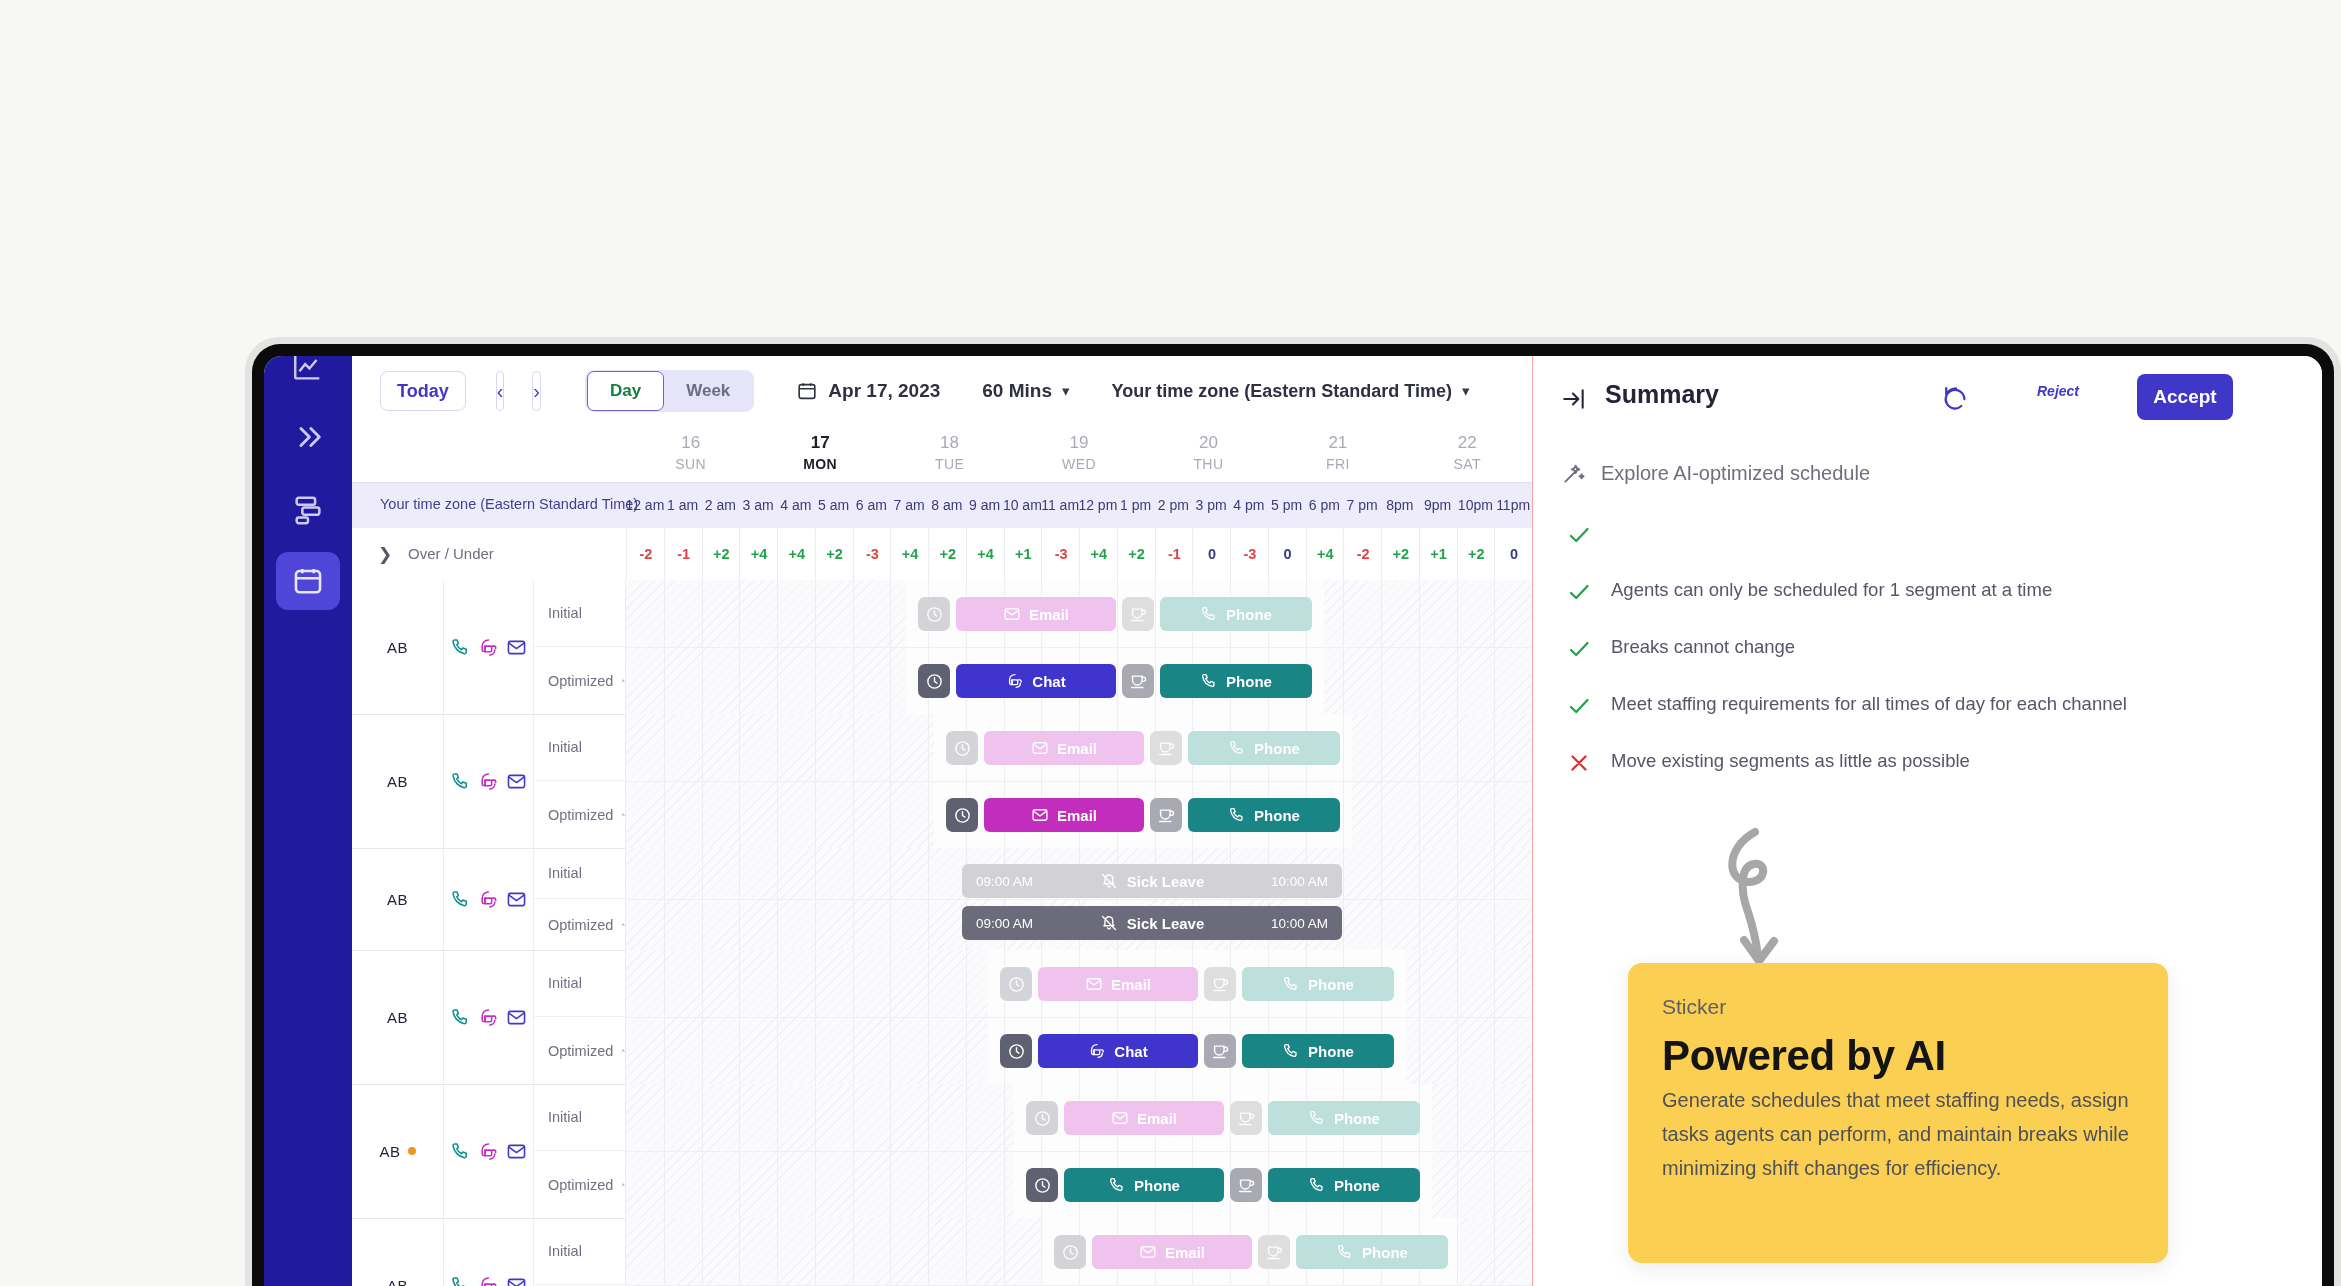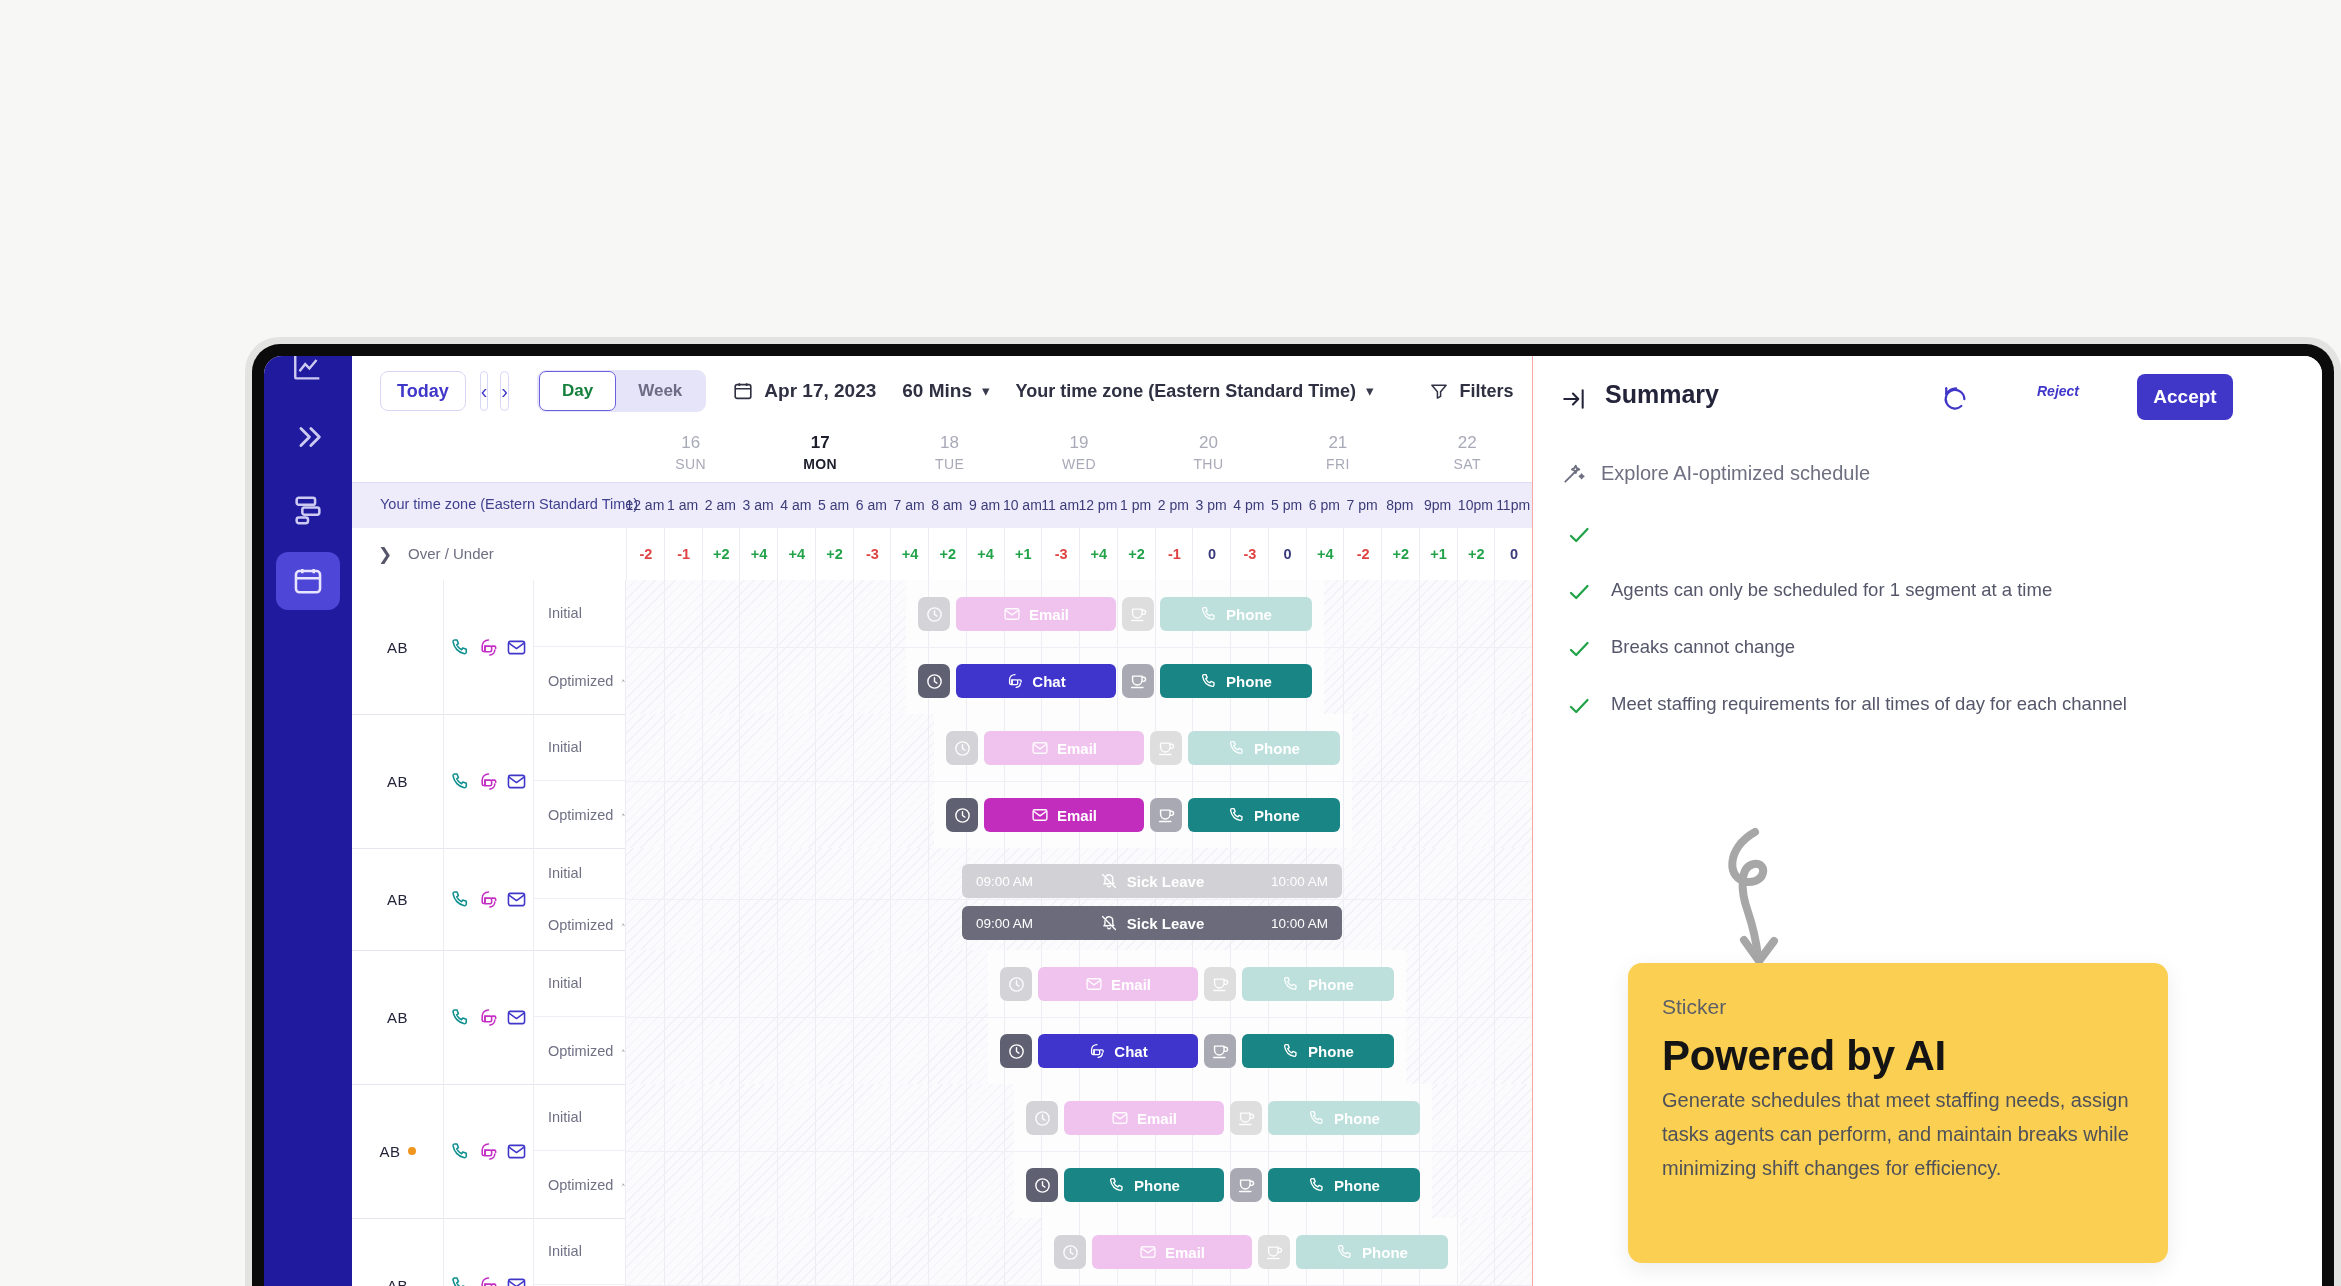--- a/index.html
+++ b/index.html
@@ -33,21 +33,21 @@
   .rail-btn{
     position:absolute;left:12px;width:64px;height:58px;border-radius:12px;
     display:flex;align-items:center;justify-content:center;
   }
   .rail-btn.active{background:#4e46d6;}
   .rail-ico{width:34px;height:34px;display:block;}
 
   
   #toolbar{
     position:absolute;left:88px;top:0;width:1180px;height:70px;
-    background:#fff;display:flex;align-items:center;gap:0;
+    background:#fff;display:flex;align-items:center;gap:16px;
     padding-left:28px;box-sizing:border-box;
   }
   .tb-btn{
     height:40px;border:1.5px solid #d8d6f5;border-radius:8px;background:#fff;
     color:#4037c9;font-size:18px;font-weight:700;font-family:"Liberation Sans",sans-serif;
     display:flex;align-items:center;justify-content:center;padding:0 16px;cursor:pointer;
   }
   .tb-icon-btn{width:42px;padding:0;font-size:20px;font-weight:400;}
   .seg-group{
     display:flex;background:#e6e4f8;border-radius:9px;height:42px;align-items:center;
@@ -1020,20 +1020,26 @@
                 <path d="M4 13l5.2 5L20.5 6"></path>
               </svg></span>
             <span class="rule-txt">Breaks cannot change</span>
           </div>
           <div class="rule">
             <span class="rule-ico"><svg width="24" height="24" viewBox="0 0 24 24" fill="none" stroke="#22a34a" stroke-width="2.3" stroke-linecap="round" stroke-linejoin="round">
                 <path d="M4 13l5.2 5L20.5 6"></path>
               </svg></span>
             <span class="rule-txt">Meet staffing requirements for all times of day for each channel</span>
           </div>
+          <div class="rule">
+            <span class="rule-ico"><svg width="24" height="24" viewBox="0 0 24 24" fill="none" stroke="#d93434" stroke-width="2.3" stroke-linecap="round">
+                <path d="M5.5 5.5l13 13M18.5 5.5l-13 13"></path>
+              </svg></span>
+            <span class="rule-txt">Move existing segments as little as possible</span>
+          </div>
         </div>
     </div>
 
   </div>
 
   <svg id="arrow" width="130" height="160" viewBox="0 0 130 160" fill="none">
     <path d="M55 12 C26 28, 26 60, 48 62 C66 63, 68 42, 54 44 C40 46, 40 70, 48 92 C54 110, 56 120, 58 136" stroke="#a7a7a7" stroke-width="8" stroke-linecap="round"></path>
     <path d="M44 120 L59 141 L74 121" stroke="#a7a7a7" stroke-width="8" stroke-linecap="round" stroke-linejoin="round" fill="none"></path>
   </svg>
 

